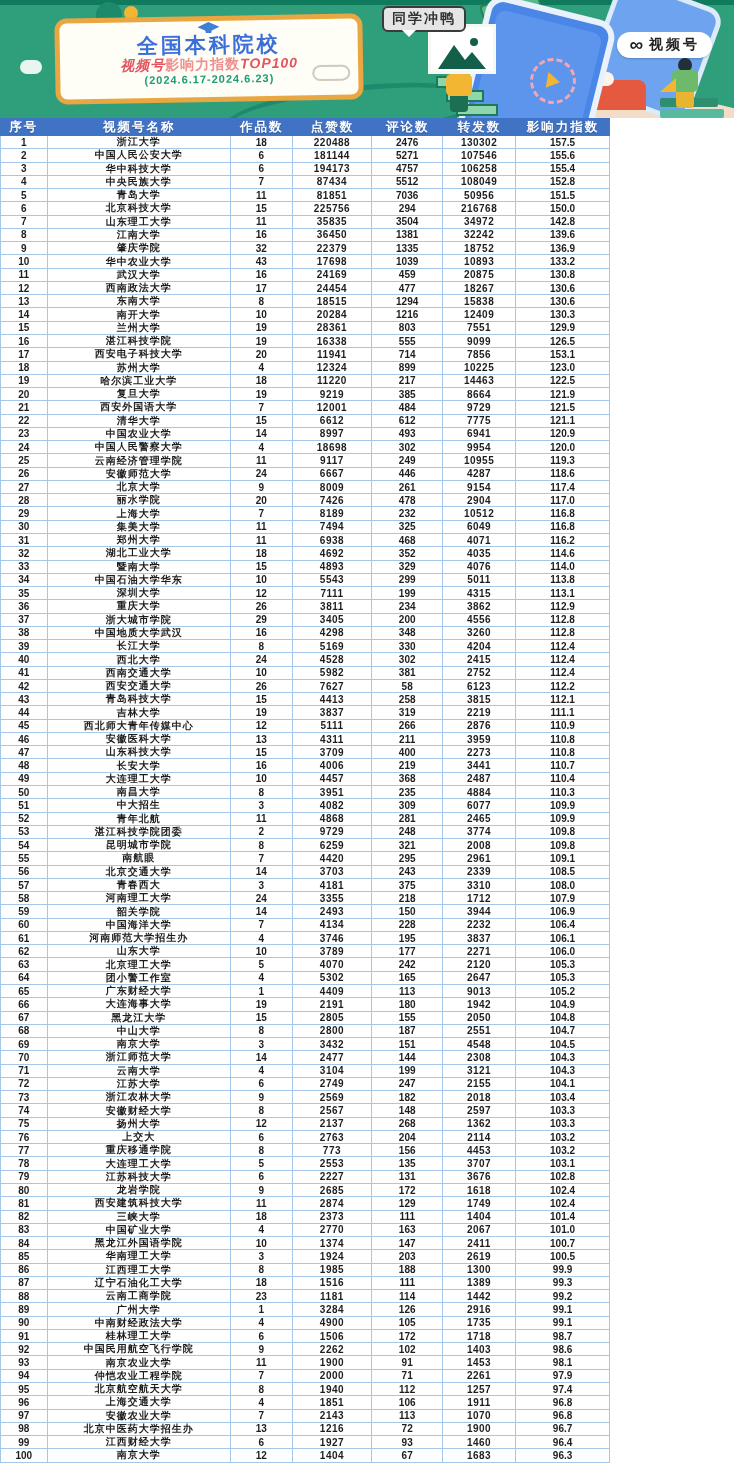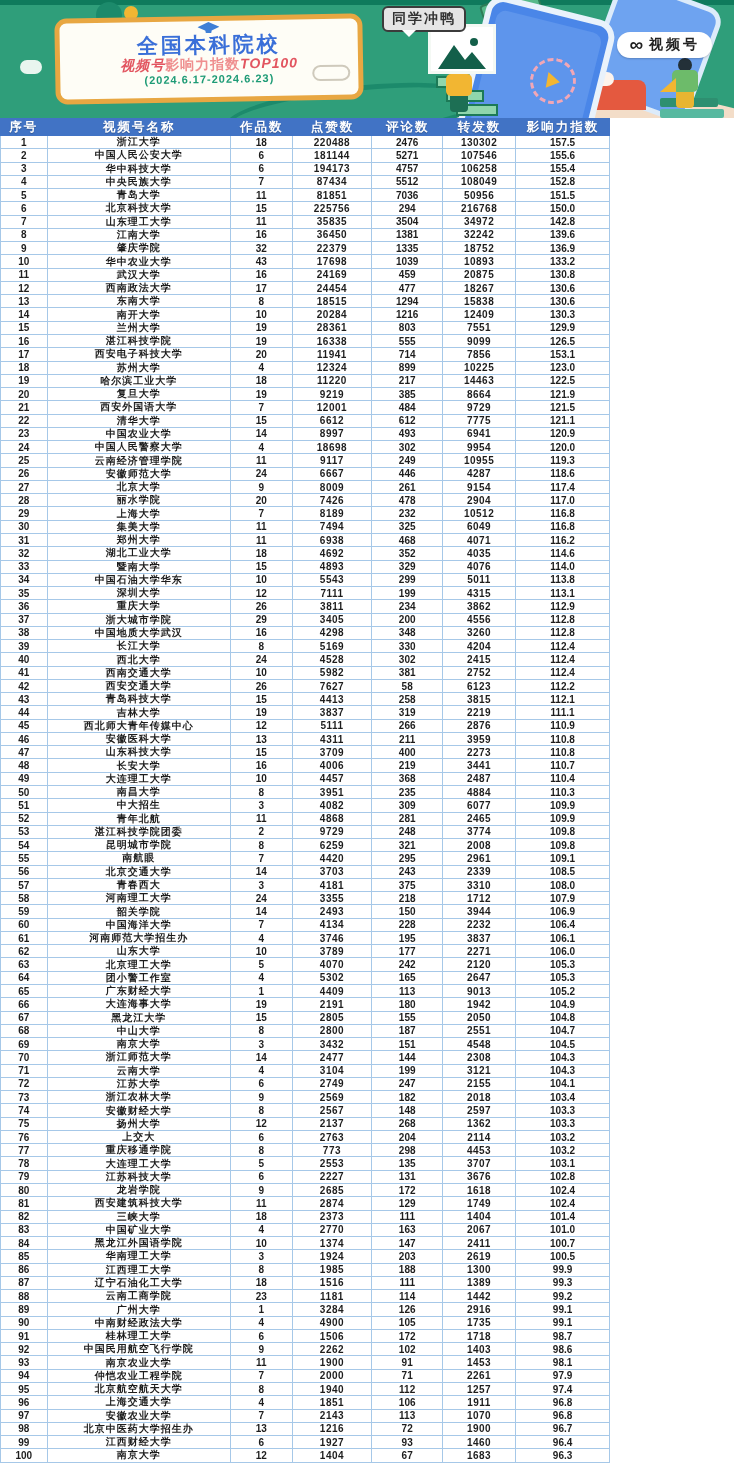--- a/index.html
+++ b/index.html
@@ -916,21 +916,21 @@
     <span class="cell c4">204</span>
     <span class="cell c5">2114</span>
     <span class="cell c6">103.2</span>
   </div>
 
   <div class="row">
     <span class="cell c0">77</span>
     <span class="cell c1">重庆移通学院</span>
     <span class="cell c2">8</span>
     <span class="cell c3">773</span>
-    <span class="cell c4">298</span>
+    <span class="cell c4">156</span>
     <span class="cell c5">4453</span>
     <span class="cell c6">103.2</span>
   </div>
 
   <div class="row">
     <span class="cell c0">78</span>
     <span class="cell c1">大连理工大学</span>
     <span class="cell c2">5</span>
     <span class="cell c3">2553</span>
     <span class="cell c4">135</span>

